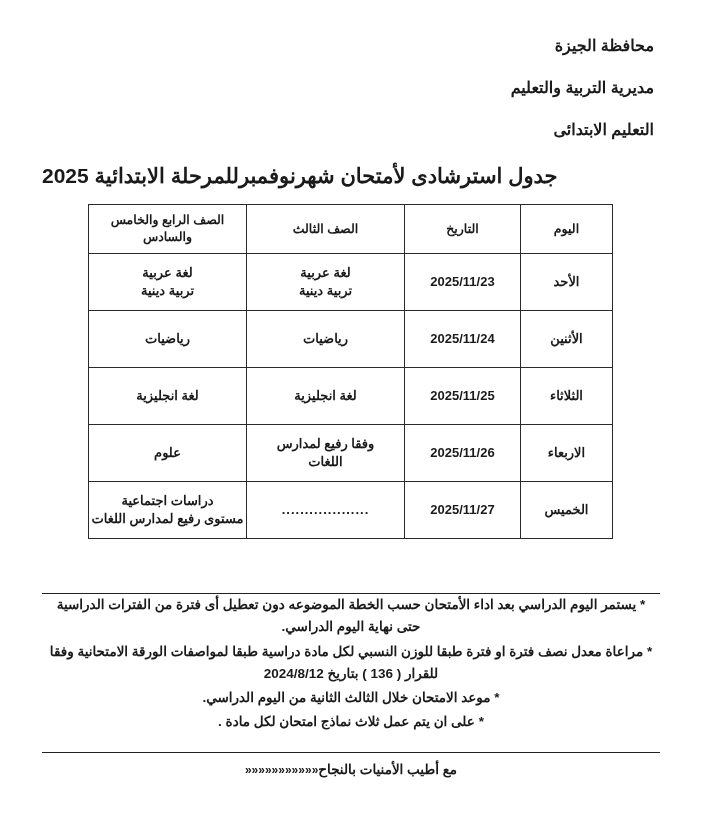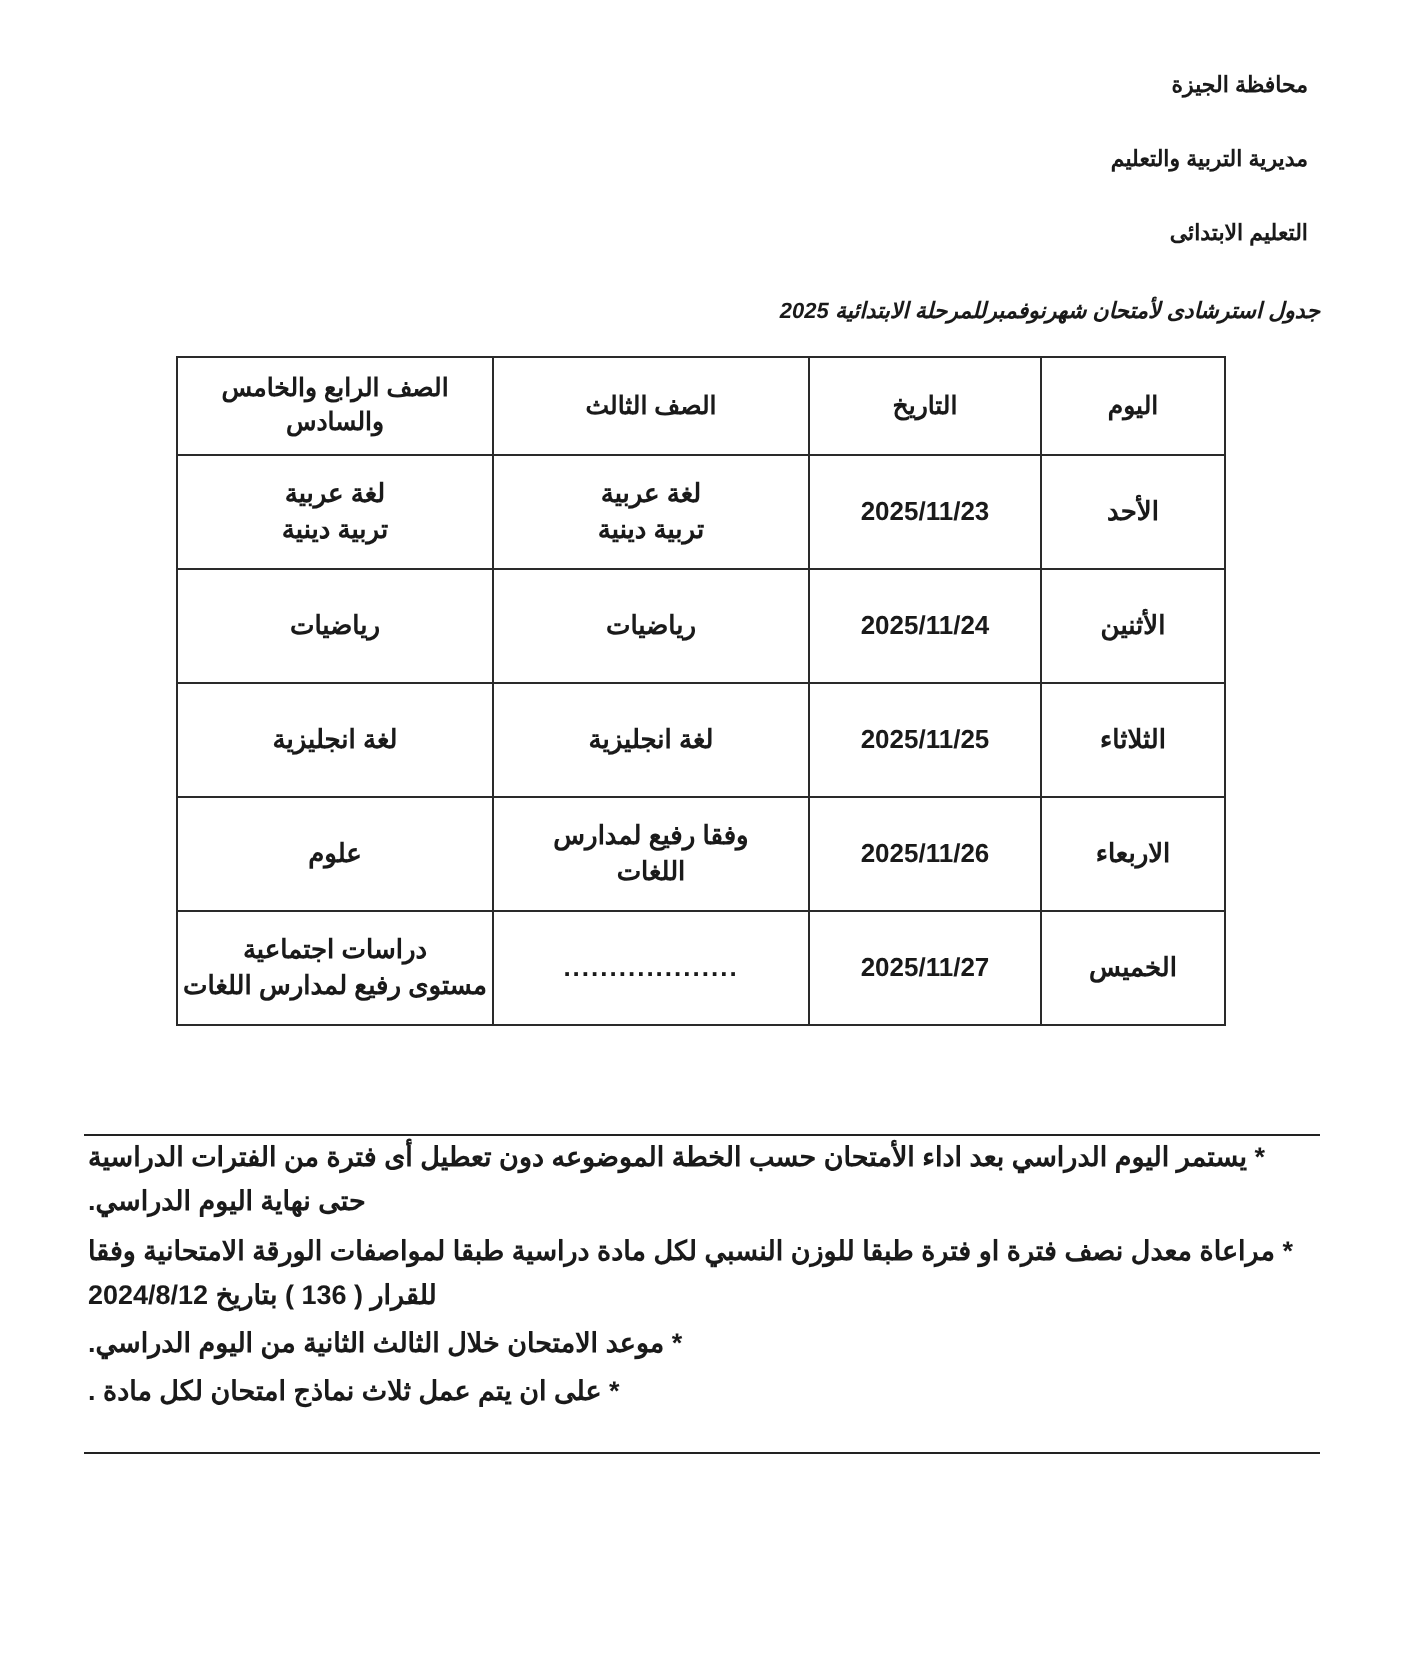--- a/index.html
+++ b/index.html
@@ -21,36 +21,35 @@
     height: 840px;
     box-sizing: border-box;
     padding: 0;
   }
   
   .header {
     margin: 38px 48px 0 48px;
     text-align: right;
   }
   .header-line {
-    font-size: 11px;
+    font-size: 16px;
     font-weight: bold;
     line-height: 1.0;
     margin-bottom: 26px;
     letter-spacing: 0px;
   }
   .header-line:last-child { margin-bottom: 16px; }
 
   
   .doc-title {
     margin: 26px 42px 0 42px;
-    text-align: right;
-    font-size: 11px;
-    font-weight: bold;
-    direction: rtl;
-    font-style: italic;
+    text-align: left;
+    font-size: 21px;
+    font-weight: bold;
+    direction: rtl;
   }
 
   
   .table-wrap {
     margin: 16px auto 0 auto;
     width: 524px;
   }
   table.sched {
     border-collapse: collapse;
     width: 100%;
@@ -100,21 +99,21 @@
   .instr-list {
     list-style: none;
     margin: 0;
     padding: 0;
   }
   .instr-list li {
     font-size: 13.5px;
     font-weight: bold;
     line-height: 1.65;
     margin-bottom: 2px;
-    text-align: left;
+    text-align: center;
   }
   .spacer-top { height: 54px; }
 
   
   .footer-rule {
     margin: 18px 42px 0 42px;
     border-top: 1.6px solid #222;
   }
   .footer {
     margin: 8px 42px 0 42px;
@@ -220,14 +219,17 @@
   <div class="instructions">
     <ul class="instr-list">
       <li>* يستمر اليوم الدراسي بعد اداء الأمتحان حسب الخطة الموضوعه دون تعطيل أى فترة من الفترات الدراسية حتى نهاية اليوم الدراسي.</li>
       <li>* مراعاة معدل نصف فترة او فترة طبقا للوزن النسبي لكل مادة دراسية طبقا لمواصفات الورقة الامتحانية وفقا للقرار ( 136 ) بتاريخ 2024/8/12</li>
       <li>* موعد الامتحان خلال الثالث الثانية من اليوم الدراسي.</li>
       <li>* على ان يتم عمل ثلاث نماذج امتحان لكل مادة .</li>
     </ul>
   </div>
 
   <div class="footer-rule"></div>
+  <div class="footer">
+    <span>مع أطيب الأمنيات بالنجاح</span><span class="tail">«««««««««««</span>
+  </div>
 
 </div>
 
 </body></html>

